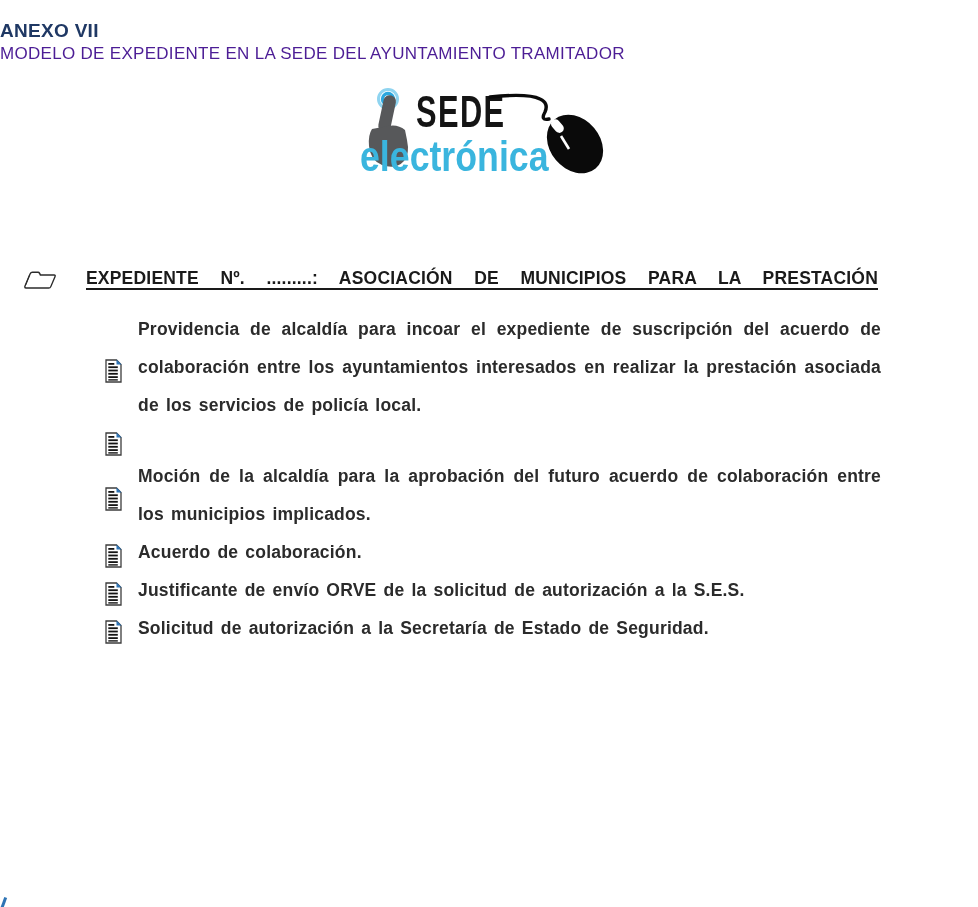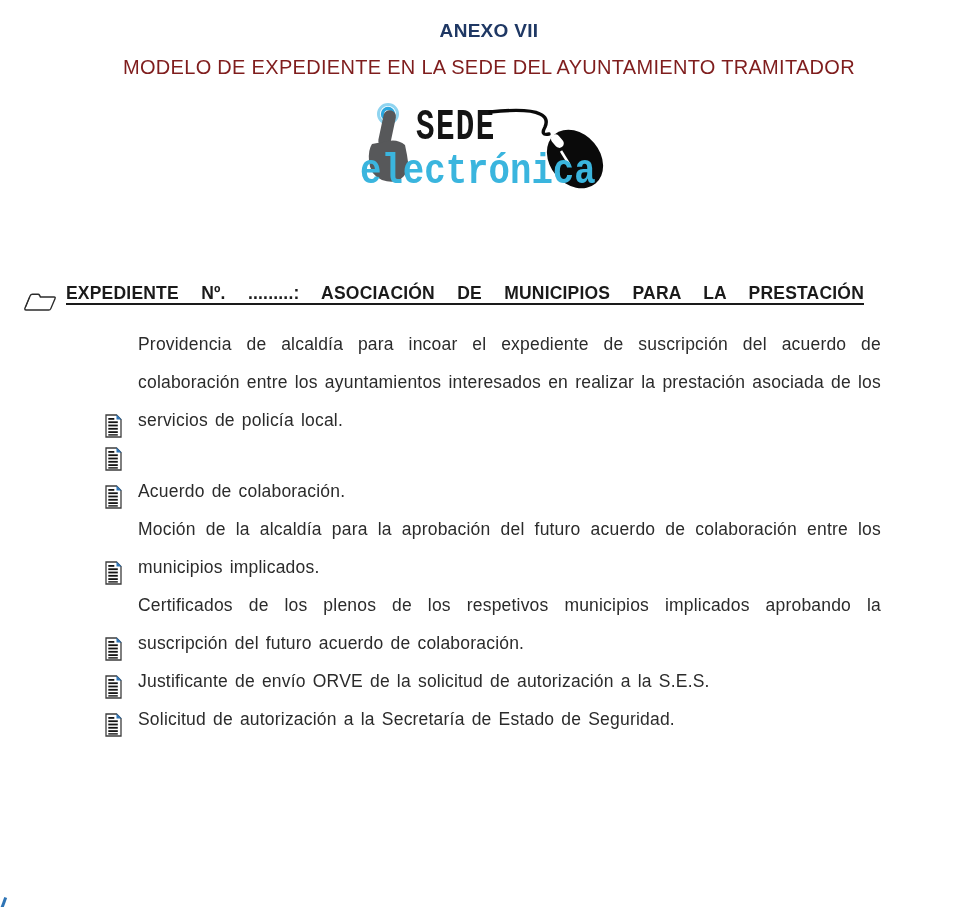--- a/index.html
+++ b/index.html
@@ -2,59 +2,59 @@
 <html><head>
 <meta charset="utf-8">
 <style>
   html,body{margin:0;padding:0;}
   body{
     width:978px;height:907px;position:relative;overflow:hidden;
     background:#ffffff;color:#2b2b2b;
     font-family:"Liberation Sans", sans-serif;
   }
   
-  .doc-header{text-align:center;padding-top:20px;}
+  .doc-header{padding-top:20px;}
   .doc-title{
     margin:0;color:#1f3864;font-size:19px;font-weight:700;letter-spacing:.3px;
   }
   .doc-subtitle{
-    margin:14px 0 0;color:#7f1d1d;font-size:20px;font-weight:400;letter-spacing:.3px;
+    margin:2px 0 0;color:#4c1d95;font-size:17px;font-weight:400;letter-spacing:.3px;
   }
   
-  .logo{position:relative;width:258px;height:95px;margin:24px auto 0;font-family:Liberation Mono, monospace;}
+  .logo{position:relative;width:258px;height:95px;margin:24px auto 0;}
   .logo .hand{position:absolute;left:4px;top:0;}
   .logo .sede{
     position:absolute;left:56px;top:2px;font-size:44px;font-weight:600;
     color:#141414;letter-spacing:2px;transform:scaleX(.70);transform-origin:left top;
     white-space:nowrap;line-height:1;
   }
   .logo .mouse{position:absolute;left:128px;top:0;}
   .logo .electronica{
     position:absolute;left:0;top:48px;font-size:42px;font-weight:600;
     color:#3ab5de;transform:scaleX(.85);transform-origin:left top;
     white-space:nowrap;line-height:1;
   }
   
   .exp-heading{
-    display:flex;align-items:flex-end;gap:8px;
+    display:flex;align-items:flex-start;gap:28px;
     margin:76px 100px 0 24px;
   }
   .folder-ic{flex:0 0 34px;margin-top:7px;transform:skewX(-8deg);}
   .h-lines{width:798px;}
   .h-line{
     font-size:17.5px;font-weight:700;color:#1a1a1a;line-height:38px;
     letter-spacing:.2px;
   }
   .h-line .u{
     text-decoration:underline;text-decoration-thickness:1.6px;text-underline-offset:4px;
   }
   .h-line1{text-align:justify;text-align-last:justify;}
   
   .doc-list{list-style:none;margin:13px 0 0;padding:0 0 0 104px;}
-  .doc-item{display:flex;align-items:flex-end;gap:14px;}
+  .doc-item{display:flex;align-items:center;gap:14px;font-weight:bold;}
   .doc-ic{flex:0 0 20px;margin-top:7px;}
   .doc-text{
     width:743px;text-align:justify;font-size:17.5px;line-height:38px;
     letter-spacing:.2px;word-spacing:2px;color:#2b2b2b;
   }
   .corner-mark{
     position:absolute;left:2px;bottom:-3px;width:3px;height:13px;
     background:#2e74b5;transform:rotate(20deg);
   }
 </style>
@@ -117,33 +117,27 @@
   </li>
   <li class="doc-item">
     <svg class="doc-ic" width="20" height="26">
         <use href="#doc-sym"></use>
       </svg>
   </li>
   <li class="doc-item">
     <svg class="doc-ic" width="20" height="26">
         <use href="#doc-sym"></use>
       </svg>
-    <span class="doc-text">Acuerdo de colaboración.</span>
-  </li>
-  <li class="doc-item">
-    <svg class="doc-ic" width="20" height="26">
-        <use href="#doc-sym"></use>
-      </svg>
     <span class="doc-text">Moción de la alcaldía para la aprobación del futuro acuerdo de colaboración entre los municipios implicados.</span>
   </li>
   <li class="doc-item">
     <svg class="doc-ic" width="20" height="26">
         <use href="#doc-sym"></use>
       </svg>
-    <span class="doc-text">Certificados de los plenos de los respetivos municipios implicados aprobando la suscripción del futuro acuerdo de colaboración.</span>
+    <span class="doc-text">Acuerdo de colaboración.</span>
   </li>
   <li class="doc-item">
     <svg class="doc-ic" width="20" height="26">
         <use href="#doc-sym"></use>
       </svg>
     <span class="doc-text">Justificante de envío ORVE de la solicitud de autorización a la S.E.S.</span>
   </li>
   <li class="doc-item">
     <svg class="doc-ic" width="20" height="26">
         <use href="#doc-sym"></use>

